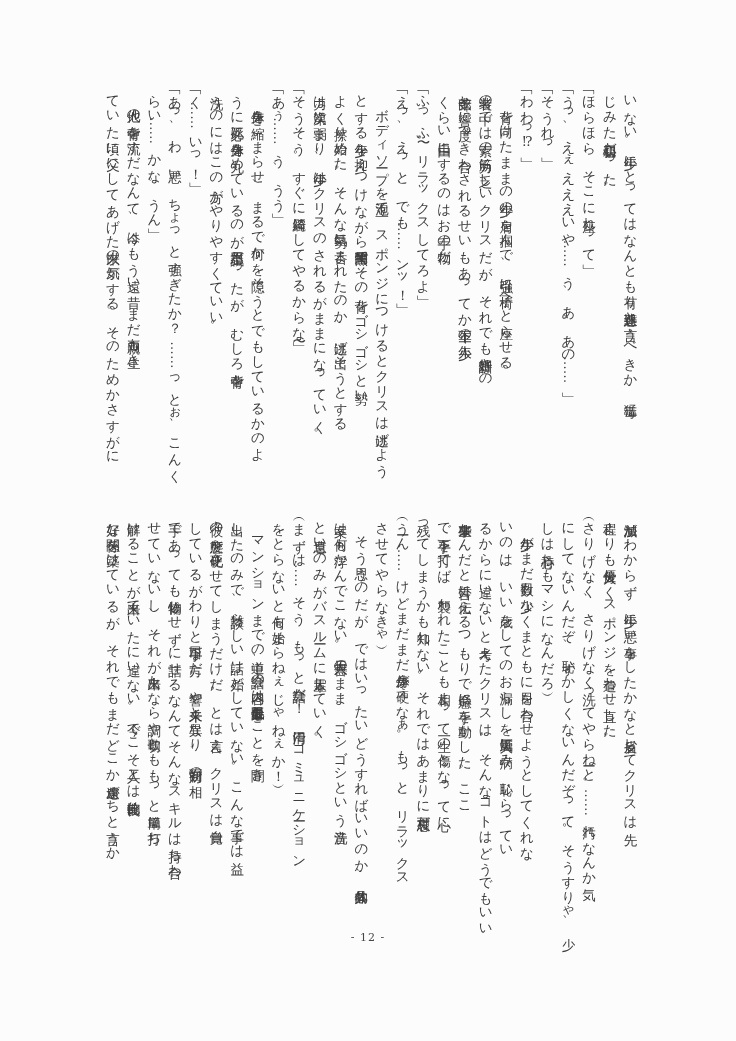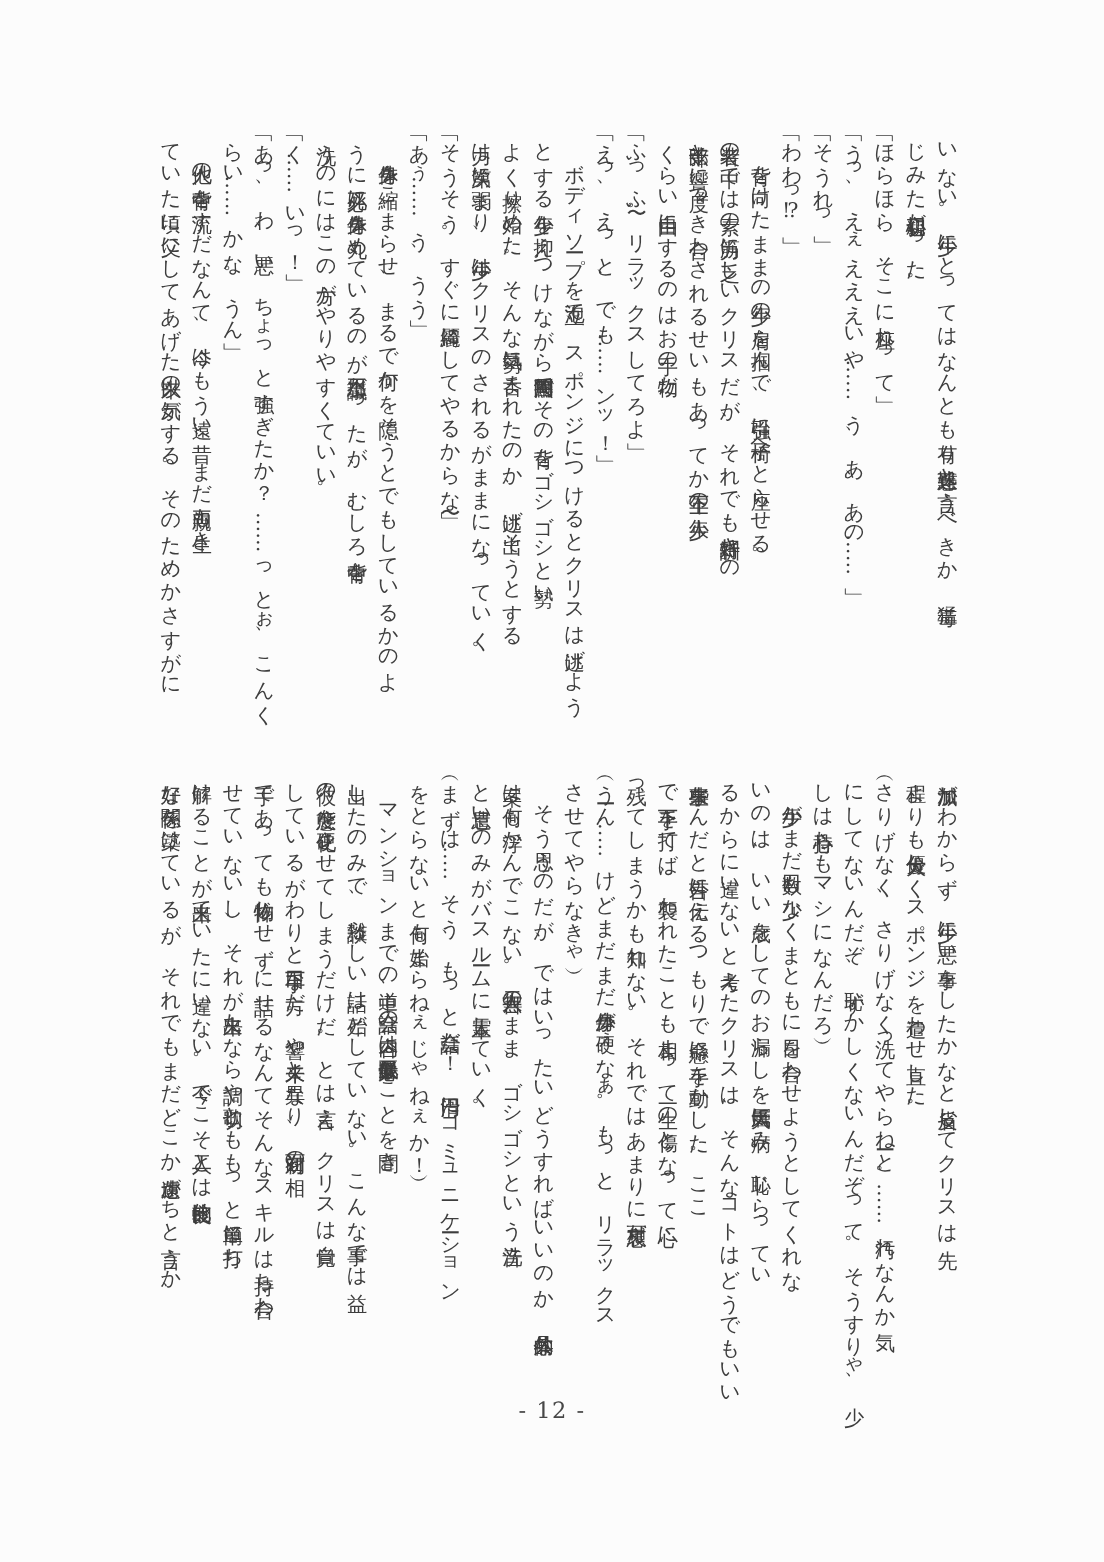--- a/index.html
+++ b/index.html
@@ -38,21 +38,21 @@
   #bottom-block {
     top: 513px;
     height: 420px;
   }
   .page-number {
     position: absolute;
     top: 931px;
     left: 0;
     width: 736px;
     text-align: center;
-    font-size: 15px;
+    font-size: 11px;
     letter-spacing: 1px;
     color: #474747;
   }
 </style>
 </head>
 <body>
 
 <div class="page">
 
   <div id="top-block" class="vblock">

